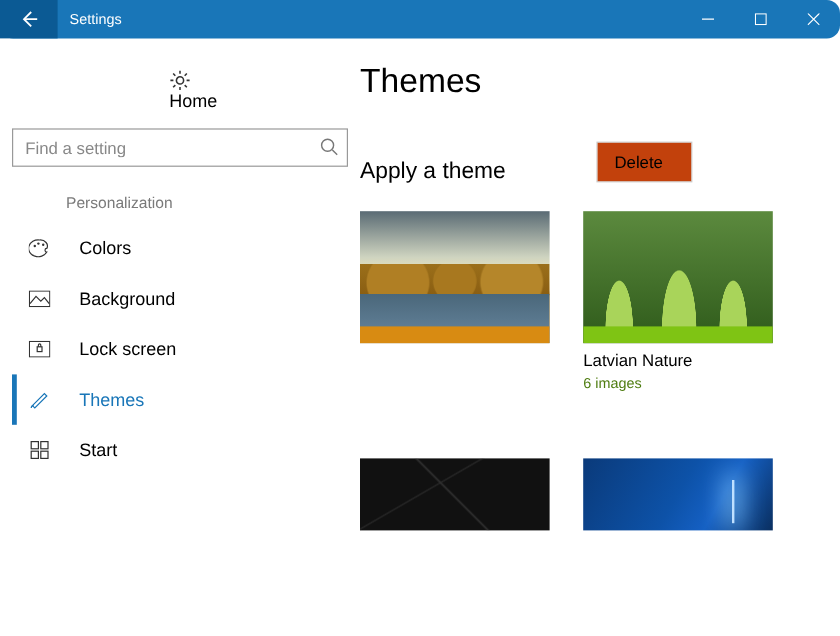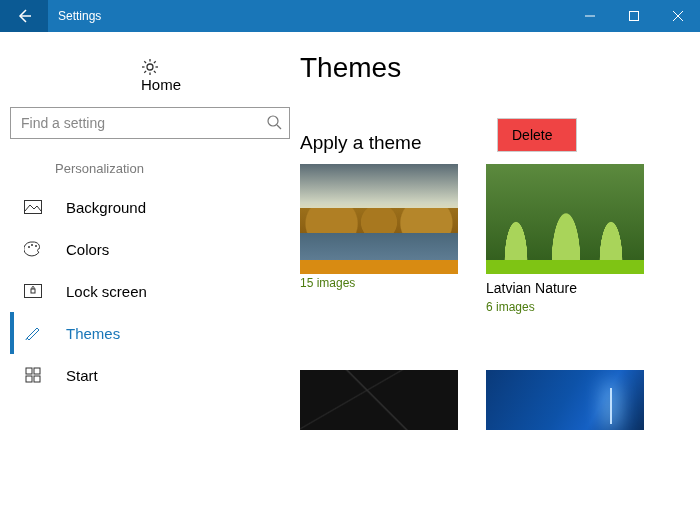--- a/index.html
+++ b/index.html
@@ -1,17 +1,17 @@
 <!DOCTYPE html>
 <html><head>
 <meta charset="utf-8">
 <style>
   * { box-sizing: border-box; margin: 0; padding: 0; font-family: "Segoe UI", -apple-system, sans-serif; }
   body { width: 700px; height: 530px; background: #fff; overflow: hidden; position: relative; }
-  .titlebar { height: 32px; background: #1976b8; color: #fff; display: flex; align-items: center; }
+  .titlebar { height: 32px; background: #1976b8; color: #fff; display: flex; align-items: center; border-radius: 11px; }
   .back-btn { width: 48px; height: 32px; display: flex; align-items: center; justify-content: center; cursor: pointer; background: #0b5a94; }
   .title-label { padding-left: 10px; font-size: 12px; flex: 1; }
   .winctrls { display: flex; }
   .winctrl { width: 44px; height: 32px; display: flex; align-items: center; justify-content: center; cursor: pointer; }
   .winctrl svg { stroke: #fff; fill: none; }
   .content { display: flex; height: 498px; }
   .sidebar { width: 300px; padding: 18px 10px 0 10px; }
   .home-row { display: flex; align-items: center; padding: 8px 8px 14px 8px; cursor: pointer; flex-direction: column; }
   .home-row .icon { width: 22px; display: flex; justify-content: center; }
   .home-row .lbl { font-size: 15px; margin-left: 22px; }
@@ -19,21 +19,21 @@
   .search { width: 100%; height: 32px; border: 1px solid #999; padding: 0 32px 0 10px; font-size: 14px; color: #666; outline: none; }
   .search::placeholder { color: #888; }
   .search-icon { position: absolute; right: 8px; top: 7px; }
   .section-header { color: #7a7a7a; font-size: 13px; padding: 0 8px 10px 8px; margin-left: 37px; }
   .nav-item { display: flex; align-items: center; height: 42px; padding-left: 8px; cursor: pointer; border-left: 4px solid transparent; }
   .nav-item.active { color: #1976b8; border-left: 4px solid #1976b8; }
   .nav-item .icon { width: 22px; display: flex; justify-content: center; align-items: center; }
   .nav-item .lbl { font-size: 15px; margin-left: 22px; }
   .main { flex: 1; padding: 20px 0 0 0; position: relative; }
   .page-title { font-size: 28px; font-weight: 300; margin-bottom: 48px; }
-  .section-title { font-size: 19px; font-weight: 400; margin-bottom: 10px; }
+  .section-title { font-size: 19px; font-weight: 400; margin-bottom: 22px; }
   .theme-grid { display: flex; gap: 28px; flex-wrap: wrap; width: 380px; }
   .theme-card { width: 158px; }
   .thumb { width: 158px; height: 110px; position: relative; overflow: hidden; }
   .accent-strip { position: absolute; bottom: 0; left: 0; right: 0; height: 14px; }
   .theme-name { font-size: 14px; margin-top: 6px; line-height: 1.25; }
   .theme-count { font-size: 12px; color: #4d7c0f; margin-top: 2px; }
   
   .alaska-sky { background: linear-gradient(#5a6b74 0%, #cfd4c0 35%, #f1e6b5 50%, #dcc086 60%, #b78b38 63%); }
   .alaska-water { position: absolute; top: 63%; left:0; right:0; bottom:0; background: linear-gradient(#4a677a, #6887a0); }
   .alaska-tree { position:absolute; top:40%; left:0; right:0; height:24%; background:
@@ -46,21 +46,21 @@
   .fern.f1 { left: 10px; width: 40px; height: 70px; }
   .fern.f2 { left: 55px; width: 50px; height: 85px; }
   .fern.f3 { left: 105px; width: 40px; height: 70px; }
   .dark-thumb { background: #111; }
   .dark-lines { position:absolute; inset:0; background:
     linear-gradient(45deg, transparent 48%, #444 49%, transparent 50%),
     linear-gradient(-30deg, transparent 60%, #333 61%, transparent 62%); opacity:.6;}
   .win-thumb { background: linear-gradient(120deg, #0a3a7a 0%, #0d52a8 50%, #1560c4 70%, #0a2f60 100%); }
   .win-light { position:absolute; right:20%; top:30%; width:2px; height:60%; background:#bfe0ff; box-shadow:0 0 20px 4px #8fd1ff; }
   .delete-wrap { position: absolute; left: 197px; top: 86px; border: 1px solid #ccc; background: #fff; z-index: 5; }
-  .delete-btn { background: #ef4444; padding: 8px 24px 8px 14px; font-size: 14px; cursor: pointer; }
+  .delete-btn { background: #c2410c; padding: 8px 24px 8px 14px; font-size: 14px; cursor: pointer; }
   .row2 { display: flex; gap: 28px; margin-top: 56px; }
 </style>
 </head>
 <body>
 
 <div class="titlebar">
   <div class="back-btn">
     <svg width="18" height="18" viewBox="0 0 18 18">
       <path d="M11 3 L5 9 L11 15" stroke="#fff" stroke-width="1.5" fill="none"></path>
       <path d="M5 9 L16 9" stroke="#fff" stroke-width="1.5"></path>
@@ -114,44 +114,44 @@
             <circle cx="7" cy="7" r="5" fill="none" stroke="#777" stroke-width="1.2"></circle>
             <path d="M11 11l4 4" stroke="#777" stroke-width="1.2"></path>
           </svg>
       </span>
     </div>
 
     <div class="section-header">Personalization</div>
 
     <div class="nav-item">
       <span class="icon">
-        <svg width="18" height="14" viewBox="0 0 18 14">
-            <rect x="0.5" y="0.5" width="17" height="13" fill="none" stroke="#333"></rect>
-            <path d="M1 11 L6 5 L10 9 L13 6 L17 11" fill="none" stroke="#333"></path>
-          </svg>
-      </span>
-      <span class="lbl">Background</span>
-    </div>
-
-    <div class="nav-item">
-      <span class="icon">
         <svg width="18" height="16" viewBox="0 0 18 16">
             <path d="M9 1 A8 7 0 1 0 15 11 c-2 0-2-3 0-3 A6 5 0 0 0 9 1" fill="none" stroke="#333"></path>
             <circle cx="5" cy="6" r="1" fill="#333"></circle>
             <circle cx="8" cy="4" r="1" fill="#333"></circle>
             <circle cx="12" cy="5" r="1" fill="#333"></circle>
           </svg>
       </span>
       <span class="lbl">Colors</span>
     </div>
 
     <div class="nav-item">
       <span class="icon">
         <svg width="18" height="14" viewBox="0 0 18 14">
             <rect x="0.5" y="0.5" width="17" height="13" fill="none" stroke="#333"></rect>
+            <path d="M1 11 L6 5 L10 9 L13 6 L17 11" fill="none" stroke="#333"></path>
+          </svg>
+      </span>
+      <span class="lbl">Background</span>
+    </div>
+
+    <div class="nav-item">
+      <span class="icon">
+        <svg width="18" height="14" viewBox="0 0 18 14">
+            <rect x="0.5" y="0.5" width="17" height="13" fill="none" stroke="#333"></rect>
             <rect x="7" y="5" width="4" height="4" fill="none" stroke="#333"></rect>
             <path d="M8 5 V3.5 a1 1 0 0 1 2 0 V5" fill="none" stroke="#333"></path>
           </svg>
       </span>
       <span class="lbl">Lock screen</span>
     </div>
 
     <div class="nav-item active">
       <span class="icon">
         <svg width="18" height="16" viewBox="0 0 18 16">
@@ -184,21 +184,20 @@
       <div class="delete-btn">Delete</div>
     </div>
 
     <div class="theme-grid">
       <div class="theme-card">
         <div class="thumb alaska-sky">
           <div class="alaska-tree"></div>
           <div class="alaska-water"></div>
           <div class="accent-strip" style="background:#d88b12"></div>
         </div>
-        <div class="theme-count">15 images</div>
       </div>
 
       <div class="theme-card">
         <div class="thumb latvia">
           <div class="fern f1"></div>
             <div class="fern f2"></div>
             <div class="fern f3"></div>
           <div class="accent-strip" style="background:#7fc414"></div>
         </div>
         <div class="theme-name">Latvian Nature</div>

